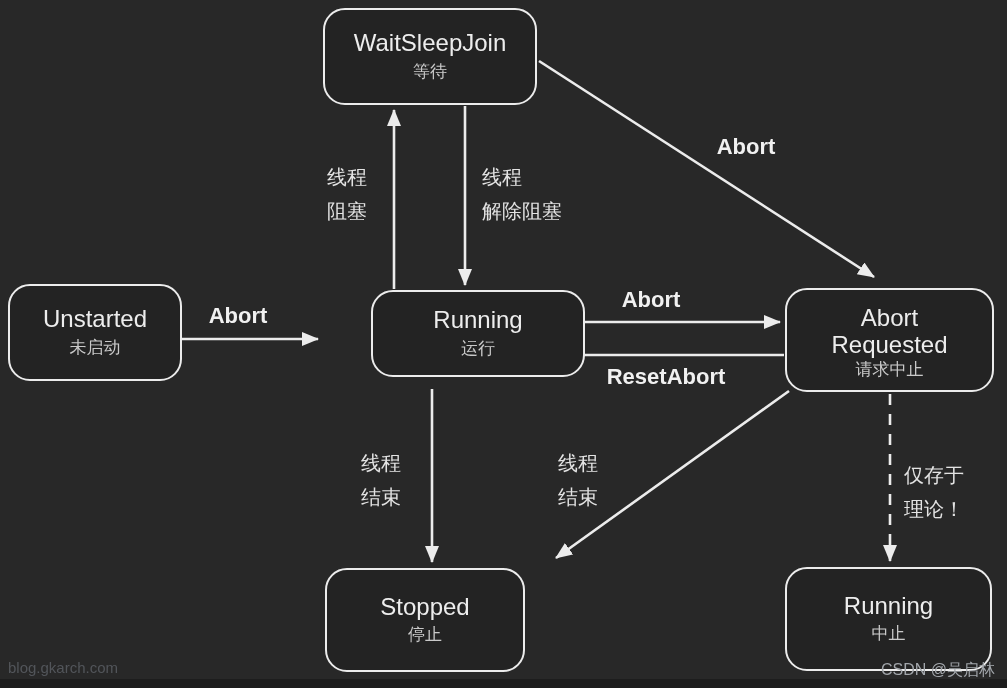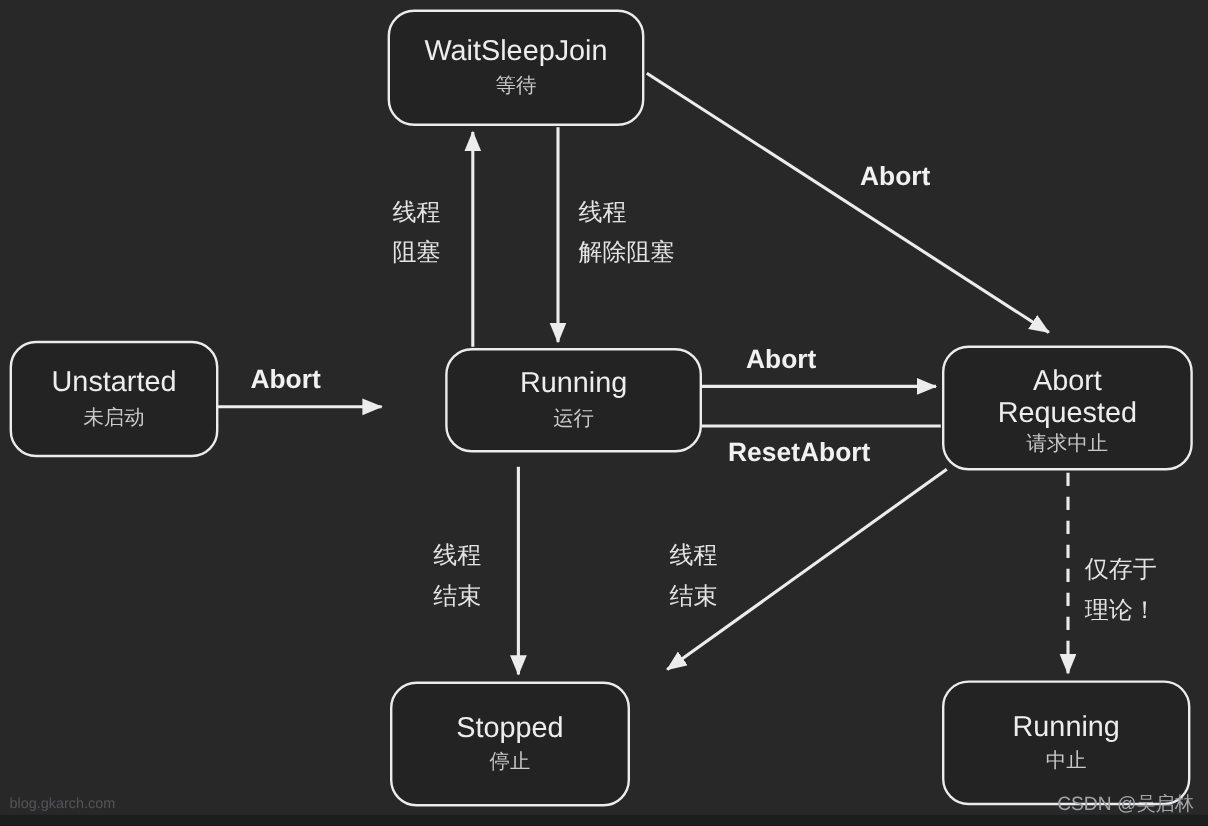--- a/index.html
+++ b/index.html
@@ -54,21 +54,21 @@
   }
   .edge-label-cjk{
     position:absolute;
     color:var(--cjk);
     font-size:20px;
     line-height:1.72;
     white-space:pre-line;
   }
   .watermark-left{
     position:absolute;left:8px;bottom:12px;
-    color:var(--wm-left);font-size:12px;
+    color:var(--wm-left);font-size:15px;
   }
   .watermark-right{
     position:absolute;right:12px;bottom:7px;
     color:var(--wm-right);font-size:16px;
   }
   .bottom-strip{
     position:absolute;left:0;bottom:0;width:100%;height:9px;
     background:#1d1d1d;
   }
 </style>

